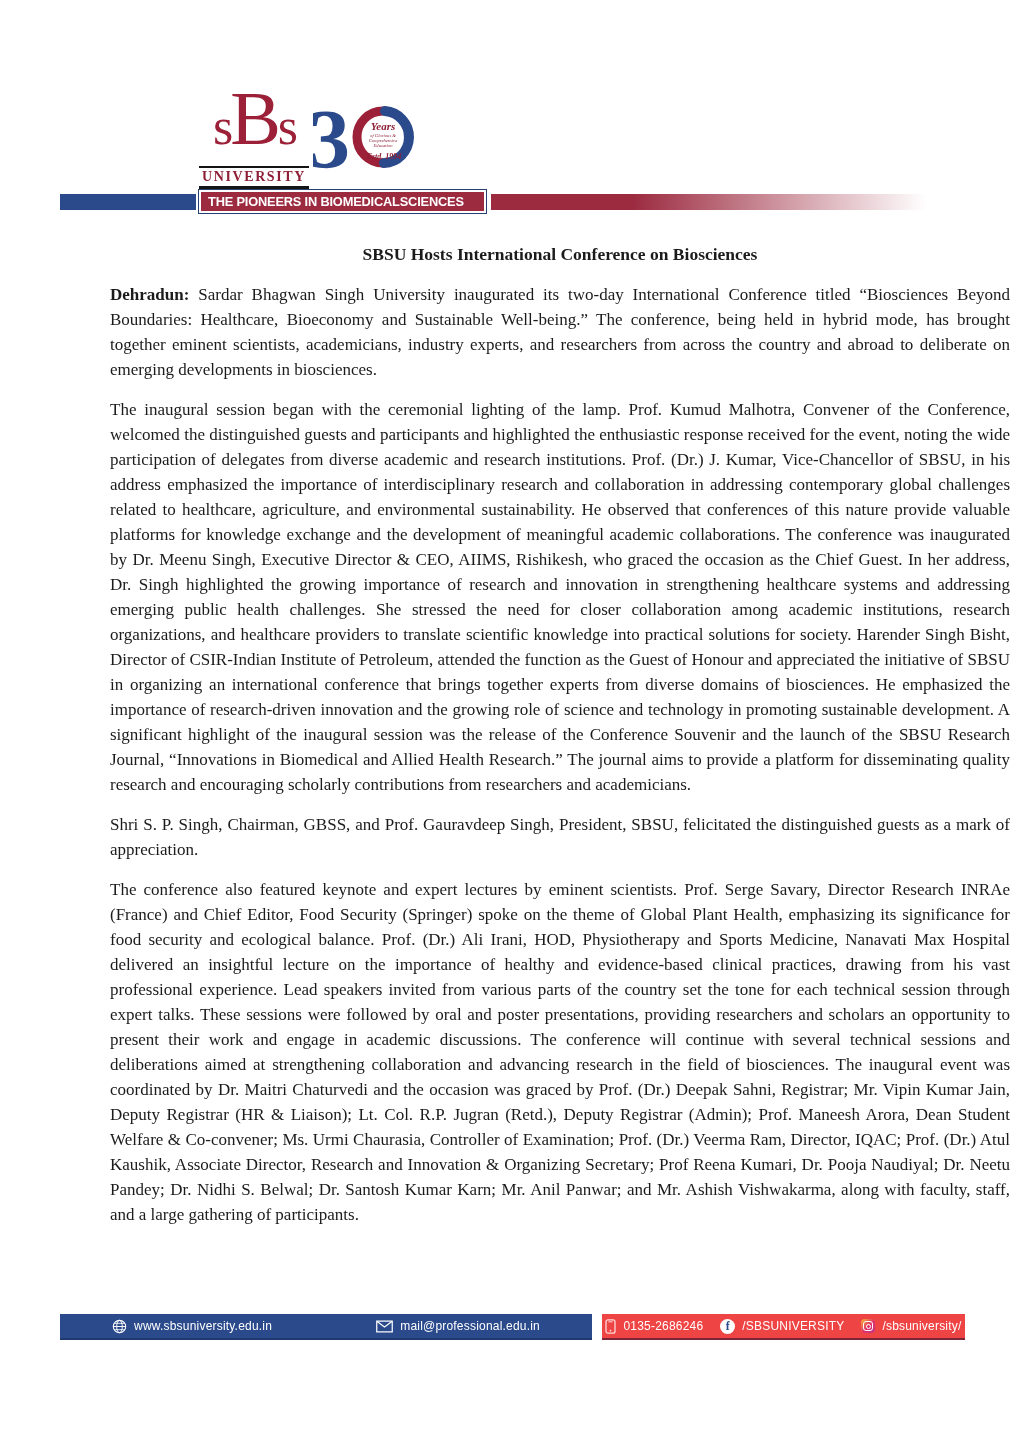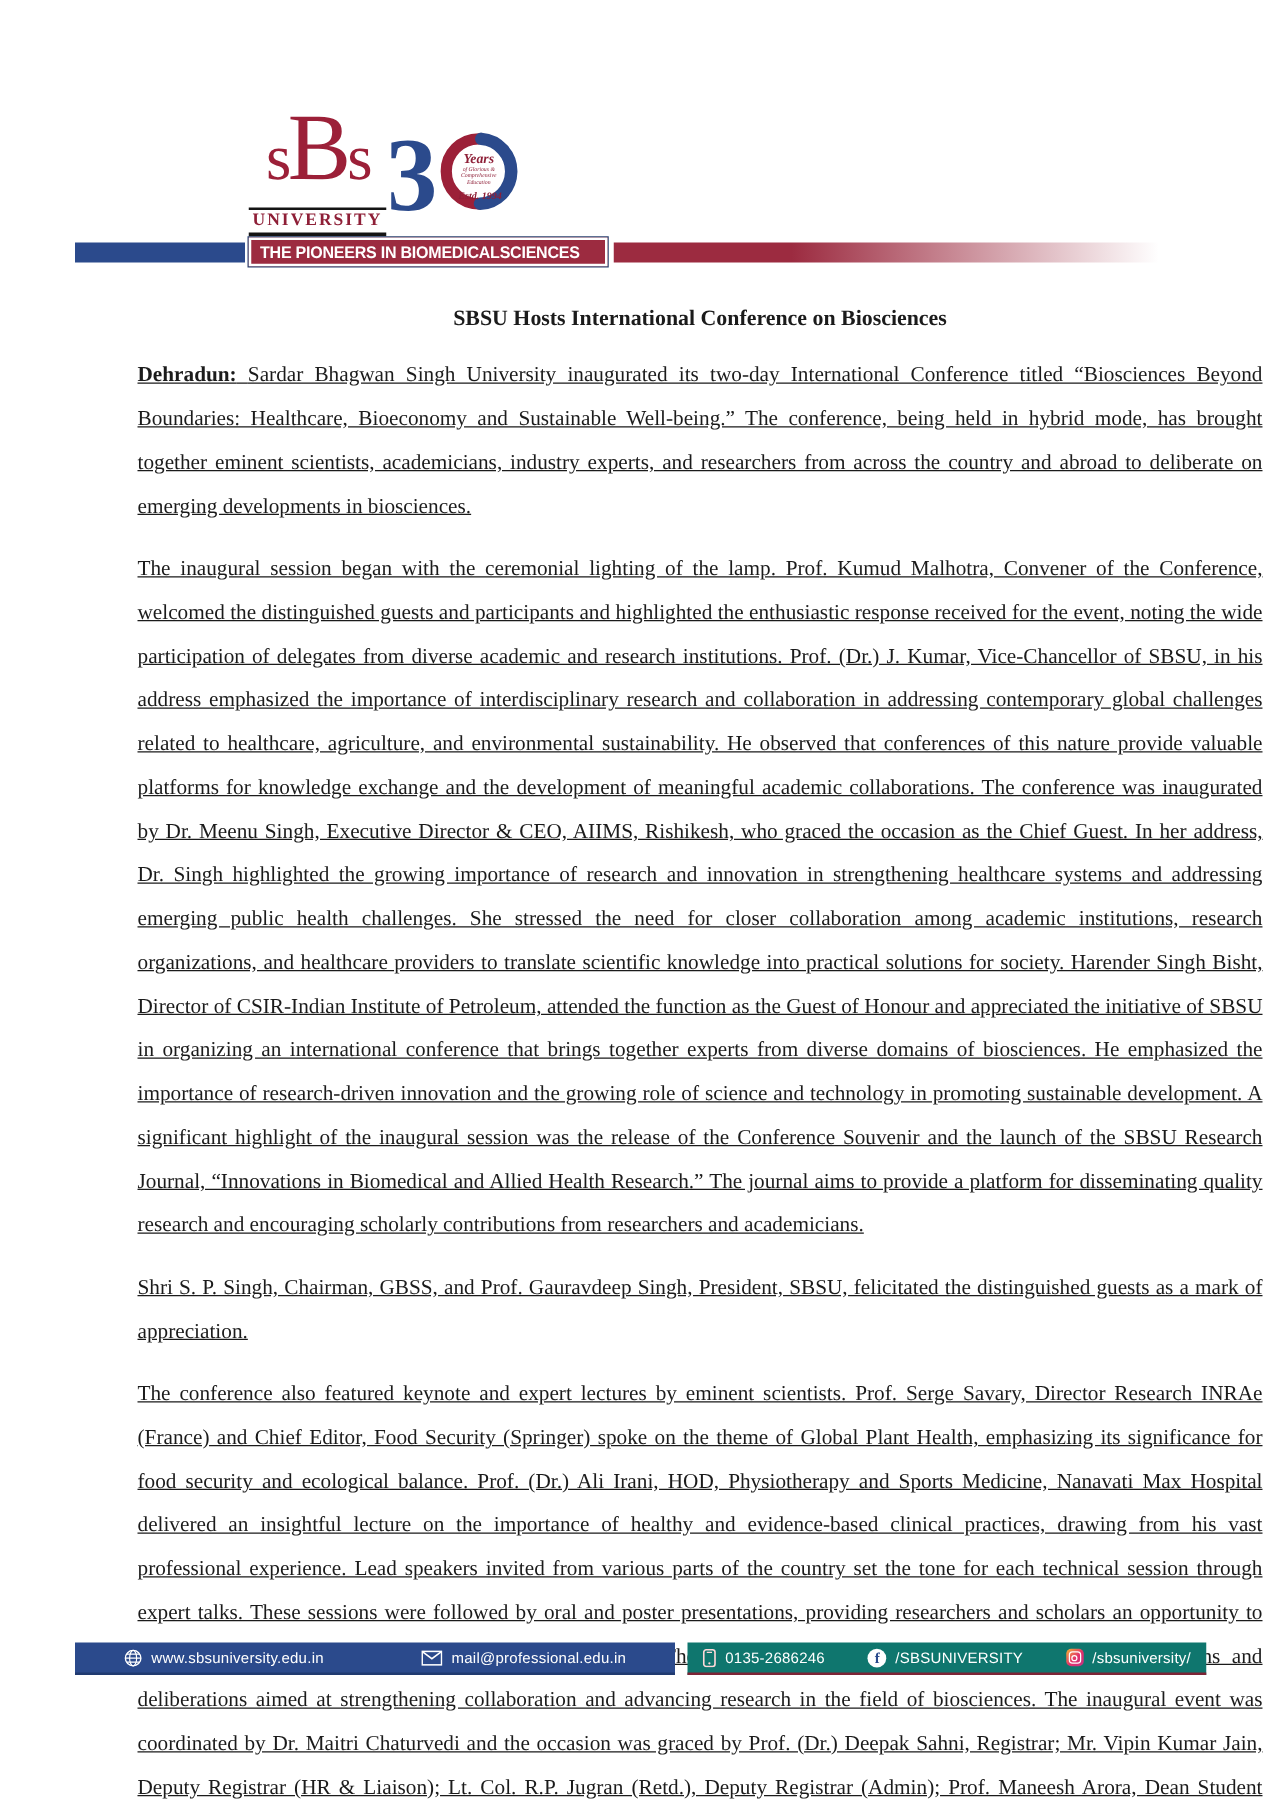--- a/index.html
+++ b/index.html
@@ -61,38 +61,37 @@
     position: absolute; left: 62px; top: 244px; width: 900px;
     color: #1b1b1b;
     margin-left: 48px;
   }
   .headline {
     margin: 0 0 17px 0; text-align: center;
     font-size: 17.5px; font-weight: bold;
   }
   .article p {
     margin: 0 0 15px 0;
-    font-size: 17px; line-height: 35px;
+    font-size: 17px; line-height: 25px;
     text-align: justify;
-    text-decoration: underline;
   }
   .article p b.lead { font-weight: bold; }
 
   
   .footer {
     position: absolute; left: 60px; top: 1314px; width: 905px; height: 24px;
     display: flex; gap: 10px;
     font-family: "Liberation Sans", sans-serif;
   }
   .footer-bar {
     height: 24px; display: flex; align-items: center;
     justify-content: space-around; color: #ffffff;
   }
-  .footer-bar.blue   { width: 480px; background: #2b4a8c; border-bottom: 2px solid #203a70; }
-  .footer-bar.maroon { flex: 1; background: #0f766e; border-bottom: 2px solid #7d2436; gap: 10px; }
+  .footer-bar.blue   { width: 532px; background: #2b4a8c; border-bottom: 2px solid #203a70; }
+  .footer-bar.maroon { flex: 1; background: #ef4444; border-bottom: 2px solid #7d2436; gap: 10px; }
   .footer-item { display: flex; align-items: center; gap: 7px; cursor: pointer; }
   .footer-item span { font-size: 12px; letter-spacing: 0.2px; }
   .footer-item svg { display: block; }
   .fb-circle {
     width: 15px; height: 15px; border-radius: 50%; background: #ffffff;
     color: #2b4a8c; font-weight: bold; font-size: 12px; line-height: 15px;
     text-align: center; font-family: "Liberation Serif", serif;
   }
   .ig-box {
     width: 14px; height: 14px; border-radius: 4px;

